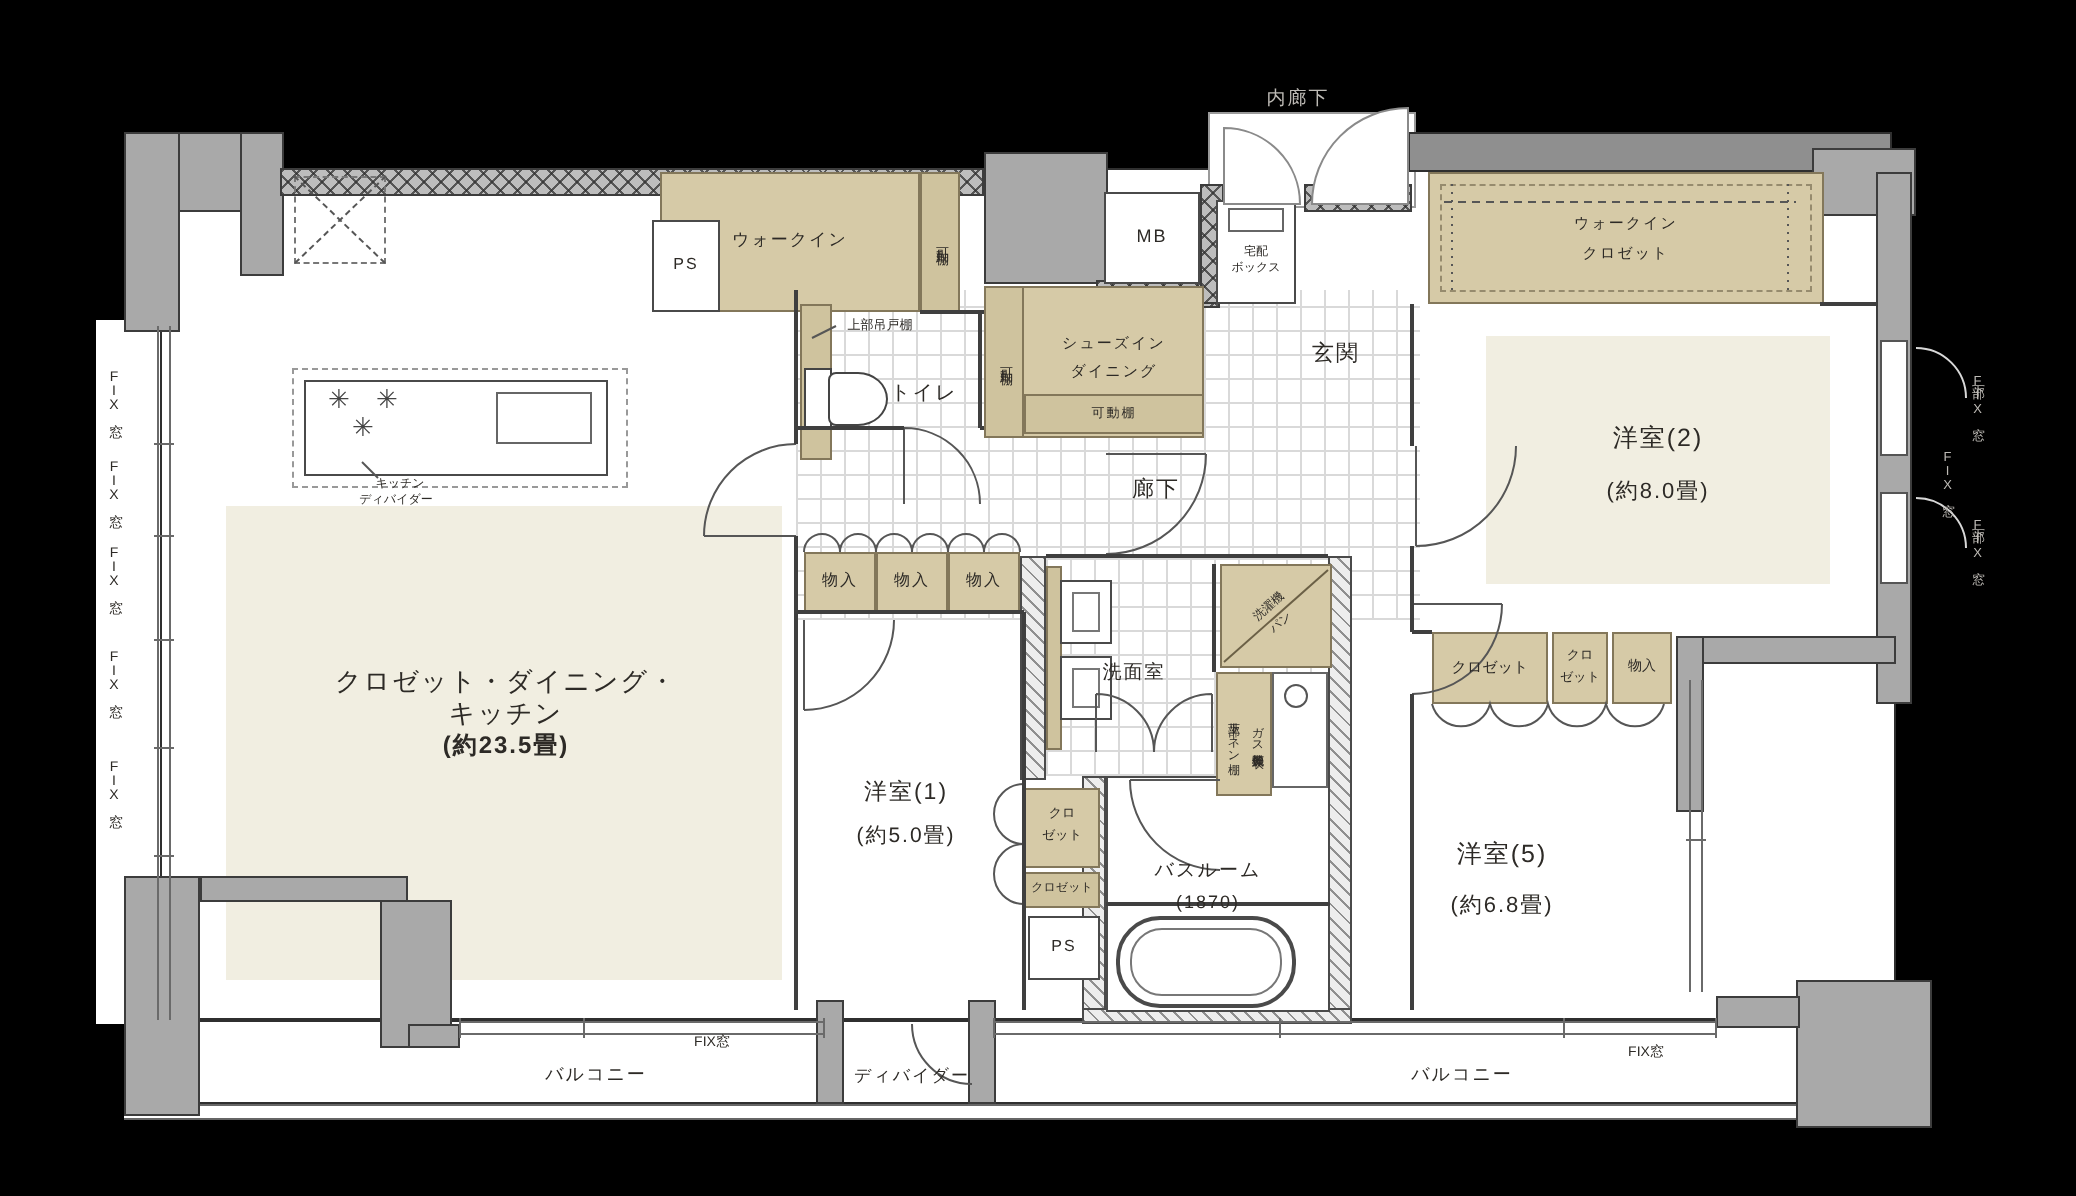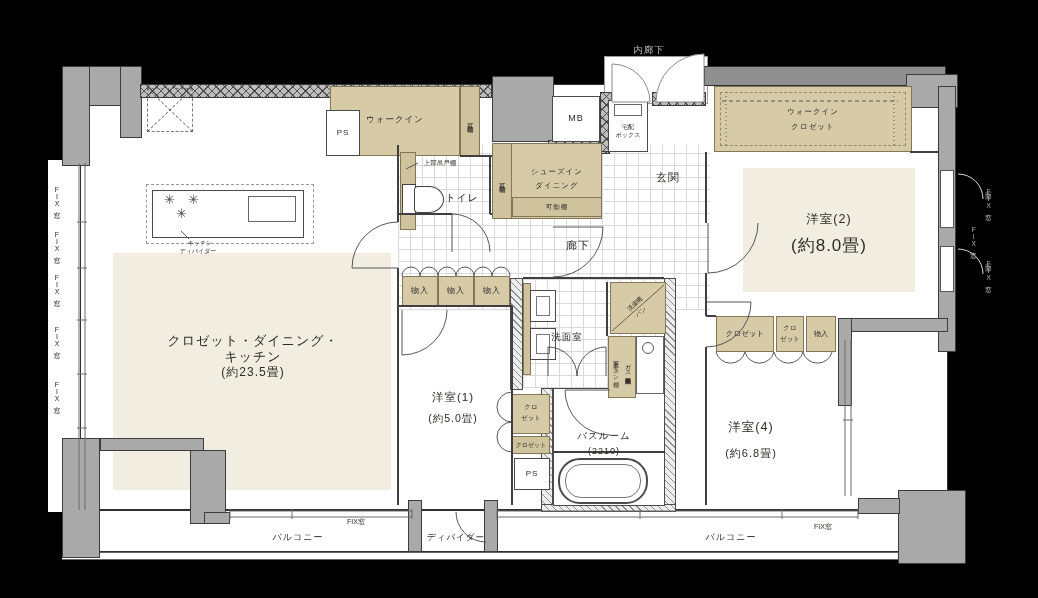--- a/index.html
+++ b/index.html
@@ -166,21 +166,21 @@
     </g>
     <path d="M612 102 L612 64 A38 38 0 0 1 650 102 Z" fill="#ffffff" stroke="#8a8a8a"></path>
     <path d="M704 102 L704 54 A48 48 0 0 0 656 102 Z" fill="#ffffff" stroke="#8a8a8a"></path>
     <path d="M612 331 L664 285" stroke="#6b6046" stroke-width="1"></path>
   </svg>
 
   <div class="lbl light" style="left:649px;top:50px;font-size:9.5px;">内廊下</div>
 
   <div class="lbl" style="left:253px;top:341px;font-size:13px;">クロゼット・ダイニング・</div>
   <div class="lbl" style="left:253px;top:357px;font-size:13px;">キッチン</div>
-  <div class="lbl" style="left:253px;top:373px;font-size:12px;">(約23.5畳)</div>
+  <div class="lbl" style="left:253px;top:373px;font-size:12px;font-weight:bold;">(約23.5畳)</div>
 
   <div class="lbl" style="left:200px;top:243px;font-size:6px;letter-spacing:0;">キッチン</div>
   <div class="lbl" style="left:198px;top:251px;font-size:6px;letter-spacing:0;">ディバイダー</div>
 
   <div class="lbl" style="left:395px;top:120px;font-size:8.5px;">ウォークイン</div>
   <div class="vlbl" style="left:470px;top:120px;font-size:6.5px;">可動棚</div>
   <div class="lbl" style="left:343px;top:133px;font-size:8px;">PS</div>
   <div class="lbl" style="left:440px;top:163px;font-size:6.5px;letter-spacing:0;">上部吊戸棚</div>
   <div class="lbl" style="left:462px;top:197px;font-size:10px;">トイレ</div>
 
@@ -196,37 +196,37 @@
   <div class="lbl" style="left:668px;top:177px;font-size:11px;">玄関</div>
   <div class="lbl" style="left:578px;top:245px;font-size:11px;">廊下</div>
 
   <div class="lbl" style="left:420px;top:291px;font-size:8px;">物入</div>
   <div class="lbl" style="left:456px;top:291px;font-size:8px;">物入</div>
   <div class="lbl" style="left:492px;top:291px;font-size:8px;">物入</div>
 
   <div class="lbl" style="left:813px;top:112px;font-size:7.5px;">ウォークイン</div>
   <div class="lbl" style="left:813px;top:127px;font-size:7.5px;">クロゼット</div>
   <div class="lbl" style="left:829px;top:220px;font-size:12.5px;">洋室(2)</div>
-  <div class="lbl" style="left:829px;top:246px;font-size:17px;">(約8.0畳)</div>
+  <div class="lbl" style="left:829px;top:246px;font-size:11px;">(約8.0畳)</div>
 
   <div class="lbl" style="left:745px;top:334px;font-size:7.5px;letter-spacing:0;">クロゼット</div>
   <div class="lbl" style="left:790px;top:328px;font-size:6.5px;letter-spacing:0;">クロ</div>
   <div class="lbl" style="left:790px;top:339px;font-size:6.5px;letter-spacing:0;">ゼット</div>
   <div class="lbl" style="left:821px;top:334px;font-size:7px;letter-spacing:0;">物入</div>
-  <div class="lbl" style="left:751px;top:428px;font-size:12.5px;">洋室(4)</div>
+  <div class="lbl" style="left:751px;top:428px;font-size:12.5px;">洋室(5)</div>
   <div class="lbl" style="left:751px;top:453px;font-size:11px;">(約6.8畳)</div>
 
   <div class="lbl" style="left:567px;top:337px;font-size:9.5px;">洗面室</div>
   <div class="lbl rot" style="left:635px;top:304px;font-size:6px;letter-spacing:0;">洗濯機</div>
   <div class="lbl rot" style="left:641px;top:312px;font-size:6px;letter-spacing:0;">パン</div>
   <div class="vlbl" style="left:628px;top:366px;font-size:6px;letter-spacing:0;">ガス衣類乾燥機</div>
   <div class="vlbl" style="left:616px;top:367px;font-size:6px;letter-spacing:0;">上下部リネン棚</div>
 
   <div class="lbl" style="left:604px;top:436px;font-size:9.5px;">バスルーム</div>
-  <div class="lbl" style="left:604px;top:452px;font-size:9px;">(2210)</div>
+  <div class="lbl" style="left:604px;top:452px;font-size:9px;">(1870)</div>
 
   <div class="lbl" style="left:453px;top:397px;font-size:11.5px;">洋室(1)</div>
   <div class="lbl" style="left:453px;top:419px;font-size:10.5px;">(約5.0畳)</div>
   <div class="lbl" style="left:531px;top:407px;font-size:6.5px;letter-spacing:0;">クロ</div>
   <div class="lbl" style="left:531px;top:418px;font-size:6.5px;letter-spacing:0;">ゼット</div>
   <div class="lbl" style="left:531px;top:445px;font-size:6px;letter-spacing:0;">クロゼット</div>
   <div class="lbl" style="left:532px;top:474px;font-size:8px;">PS</div>
 
   <div class="lbl" style="left:298px;top:538px;font-size:9px;">バルコニー</div>
   <div class="lbl" style="left:356px;top:522px;font-size:7px;letter-spacing:0;">FIX窓</div>

